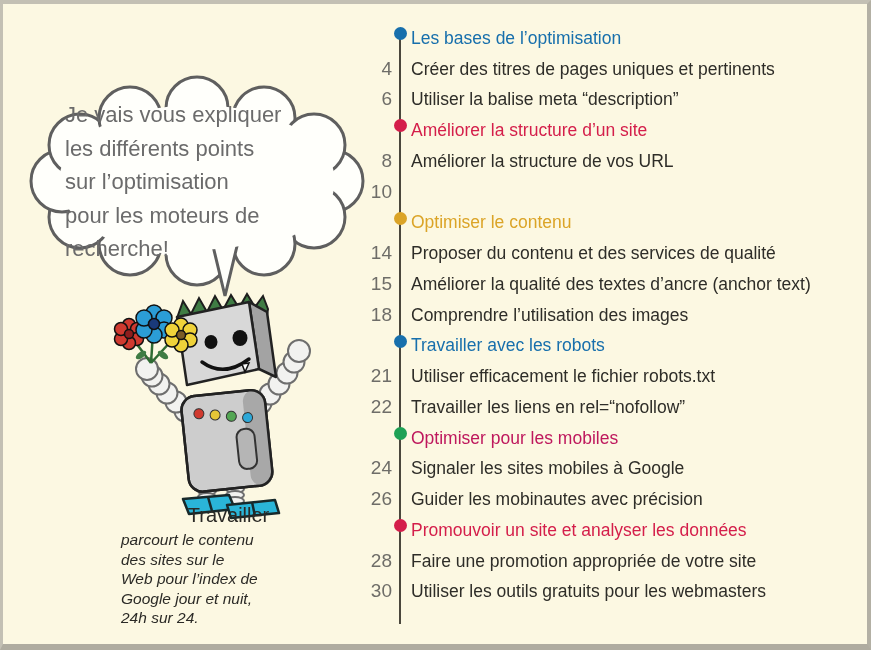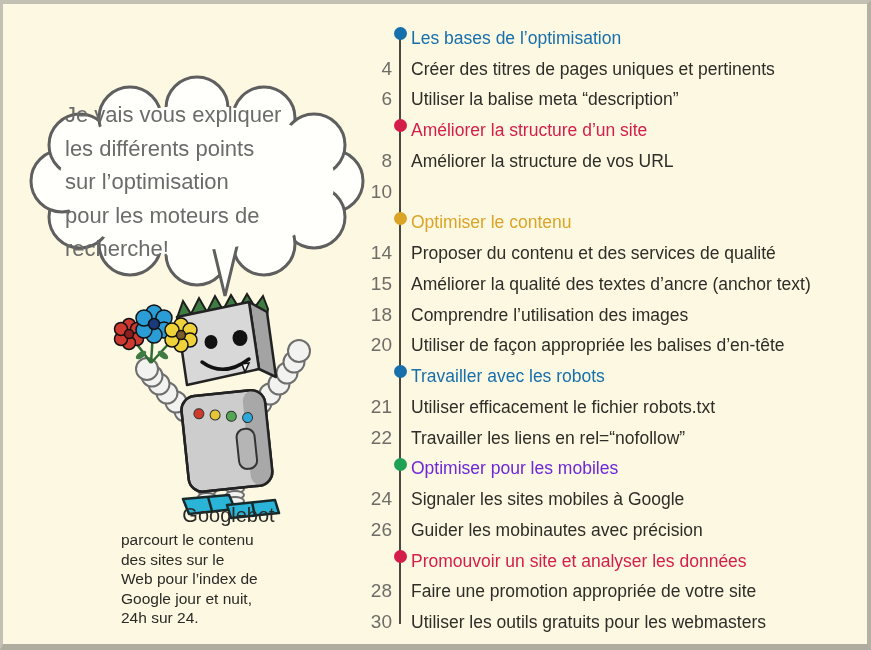--- a/index.html
+++ b/index.html
@@ -11,30 +11,30 @@
   
   .bubble{position:absolute;left:22px;top:70px;width:345px;height:228px;}
   .bubble svg{position:absolute;left:0;top:0;overflow:visible;}
   .bubble-text{position:absolute;left:40px;top:24px;width:280px;
                font-size:22px;line-height:33.5px;color:#6b6b6b;white-space:pre-line;}
   
   .robot{position:absolute;left:98px;top:283px;width:225px;height:235px;}
   
   .caption{position:absolute;left:118px;top:500px;width:205px;color:#23221e;}
   .caption-title{font-size:20px;text-align:center;margin:0 0 3px 10px;color:#2b2a26;}
-  .caption-body{font-size:15.5px;line-height:19.6px;white-space:pre-line;color:#2b2a26;}
+  .caption-body{font-size:15.5px;line-height:19.6px;white-space:pre-line;color:#2b2a26;font-style:italic;}
   
   .toc{position:absolute;left:360px;top:14px;width:500px;}
   .rail{position:absolute;left:36px;top:15px;width:2px;height:591px;background:#4a473c;}
   .row{position:relative;display:flex;align-items:flex-end;height:30.75px;}
   .num{width:34px;box-sizing:border-box;padding-right:5px;text-align:right;
        font-size:19px;color:#6e6d68;flex:none;}
   .title{padding-left:14px;font-size:17.5px;color:#2e2d28;white-space:nowrap;}
   .bullet{position:absolute;left:30.5px;top:9px;width:13px;height:13px;border-radius:50%;}
-  .c-blue{color:#176fac}.c-red{color:#d41e4a}.c-gold{color:#dba427}.c-green{color:#6d28d9}
+  .c-blue{color:#176fac}.c-red{color:#d41e4a}.c-gold{color:#dba427}.c-green{color:#be185d}
   .b-blue{background:#176fac}.b-red{background:#d41e4a}.b-gold{background:#dba427}.b-green{background:#1ea155}
 </style>
 </head>
 <body>
 
 <div class="frame">
 
   <div class="bubble">
     <svg width="345" height="228" viewBox="0 0 345 228">
       <g fill="#fffffb" stroke="#5f5f5f" stroke-width="3">
@@ -155,21 +155,21 @@
           <circle cx="89" cy="53" r="7"></circle>
         <circle cx="80" cy="58" r="7"></circle>
           <circle cx="71" cy="53" r="7"></circle>
           <circle cx="71" cy="43" r="7"></circle>
         <circle cx="80" cy="48" r="4.5" fill="#7b5c26"></circle>
       </g>
     </g>
   </svg>
 
   <div class="caption">
-    <div class="caption-title">Googlebot</div>
+    <div class="caption-title">Travailler</div>
     <div class="caption-body">parcourt le contenu
 des sites sur le
 Web pour l’index de
 Google jour et nuit,
 24h sur 24.</div>
   </div>
 
   <div class="toc">
     <div class="rail"></div>
 
@@ -209,24 +209,20 @@
     </div>
     <div class="row">
       <span class="num">15</span>
       <span class="title">Améliorer la qualité des textes d’ancre (anchor text)</span>
     </div>
     <div class="row">
       <span class="num">18</span>
       <span class="title">Comprendre l’utilisation des images</span>
     </div>
     <div class="row">
-      <span class="num">20</span>
-      <span class="title">Utiliser de façon appropriée les balises d’en-tête</span>
-    </div>
-    <div class="row">
       <span class="num"></span>
       <span class="bullet b-blue"></span>
       <span class="title c-blue">Travailler avec les robots</span>
     </div>
     <div class="row">
       <span class="num">21</span>
       <span class="title">Utiliser efficacement le fichier robots.txt</span>
     </div>
     <div class="row">
       <span class="num">22</span>

